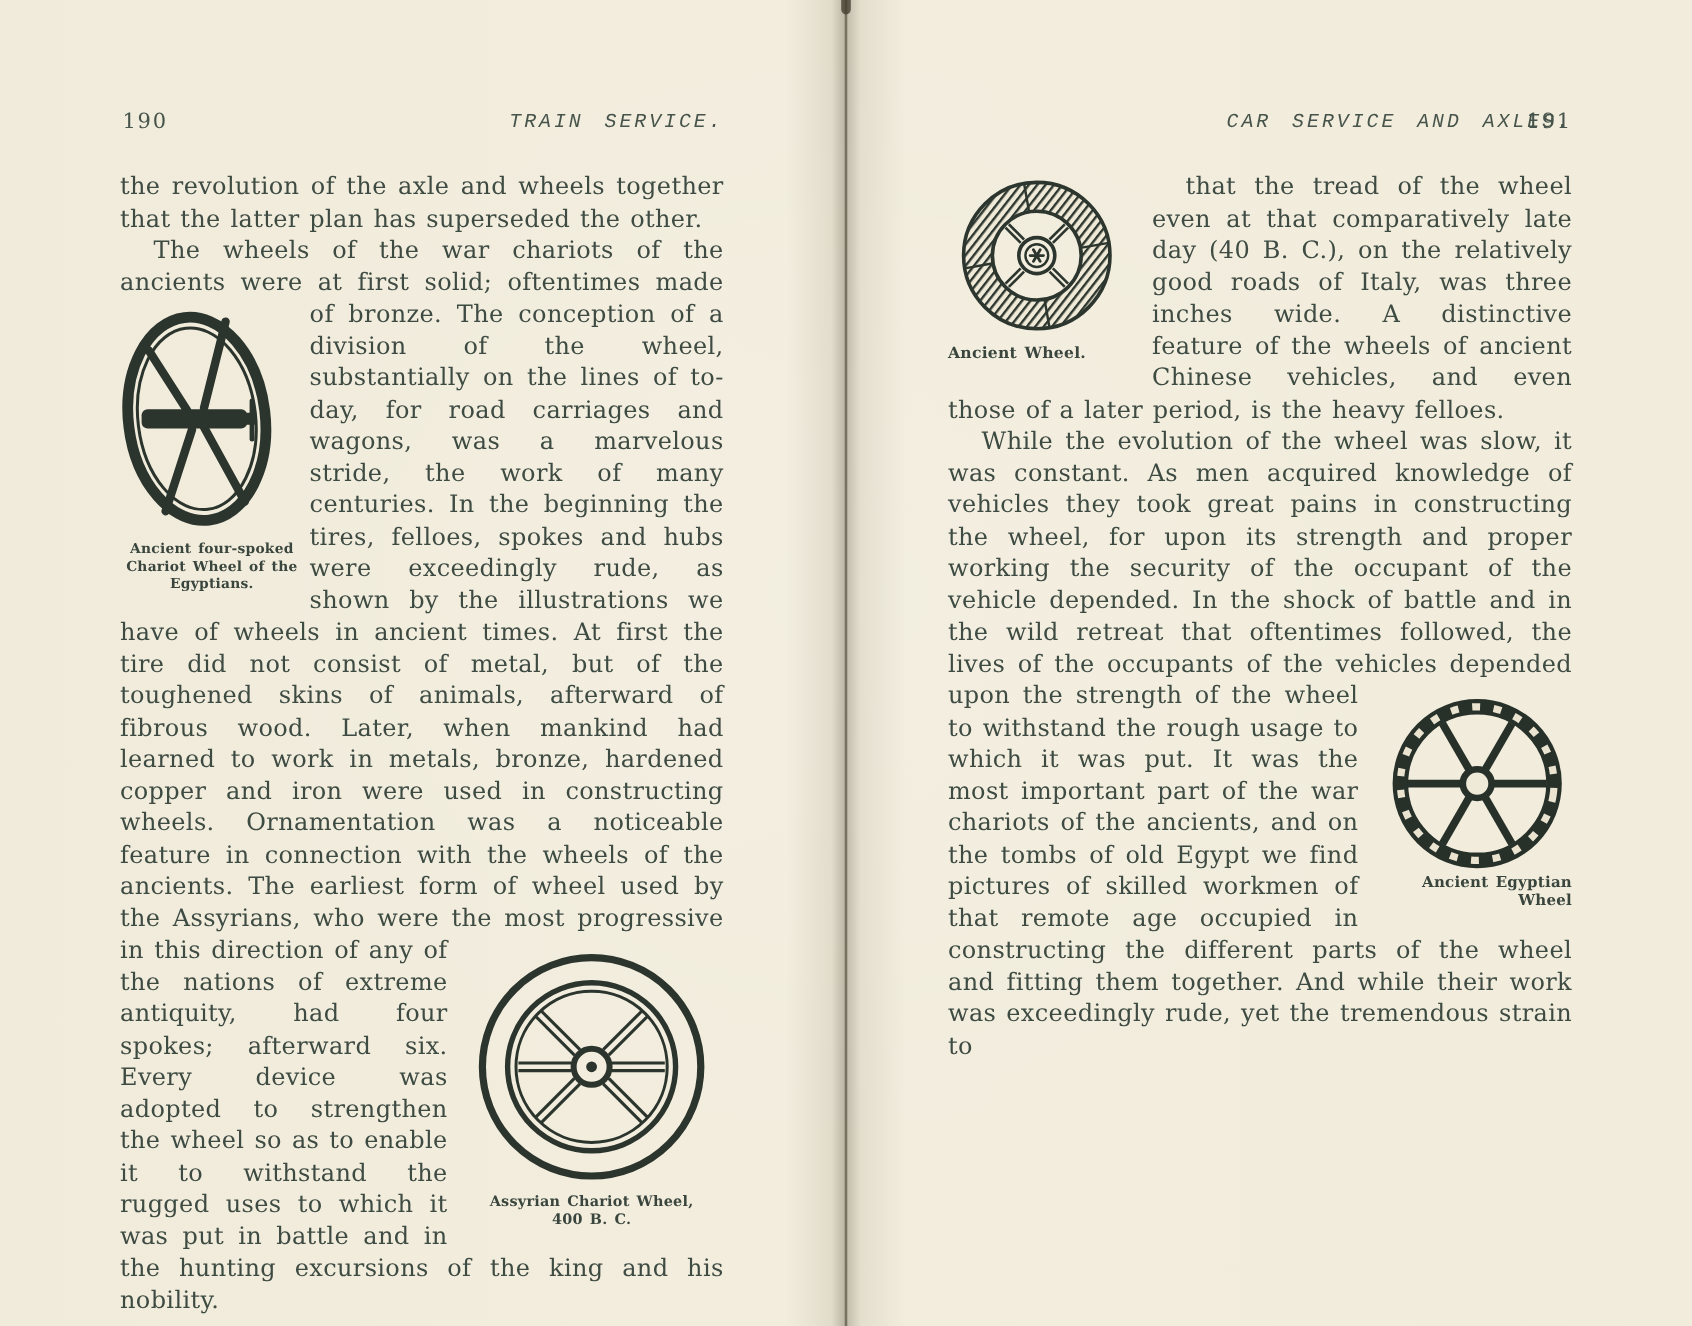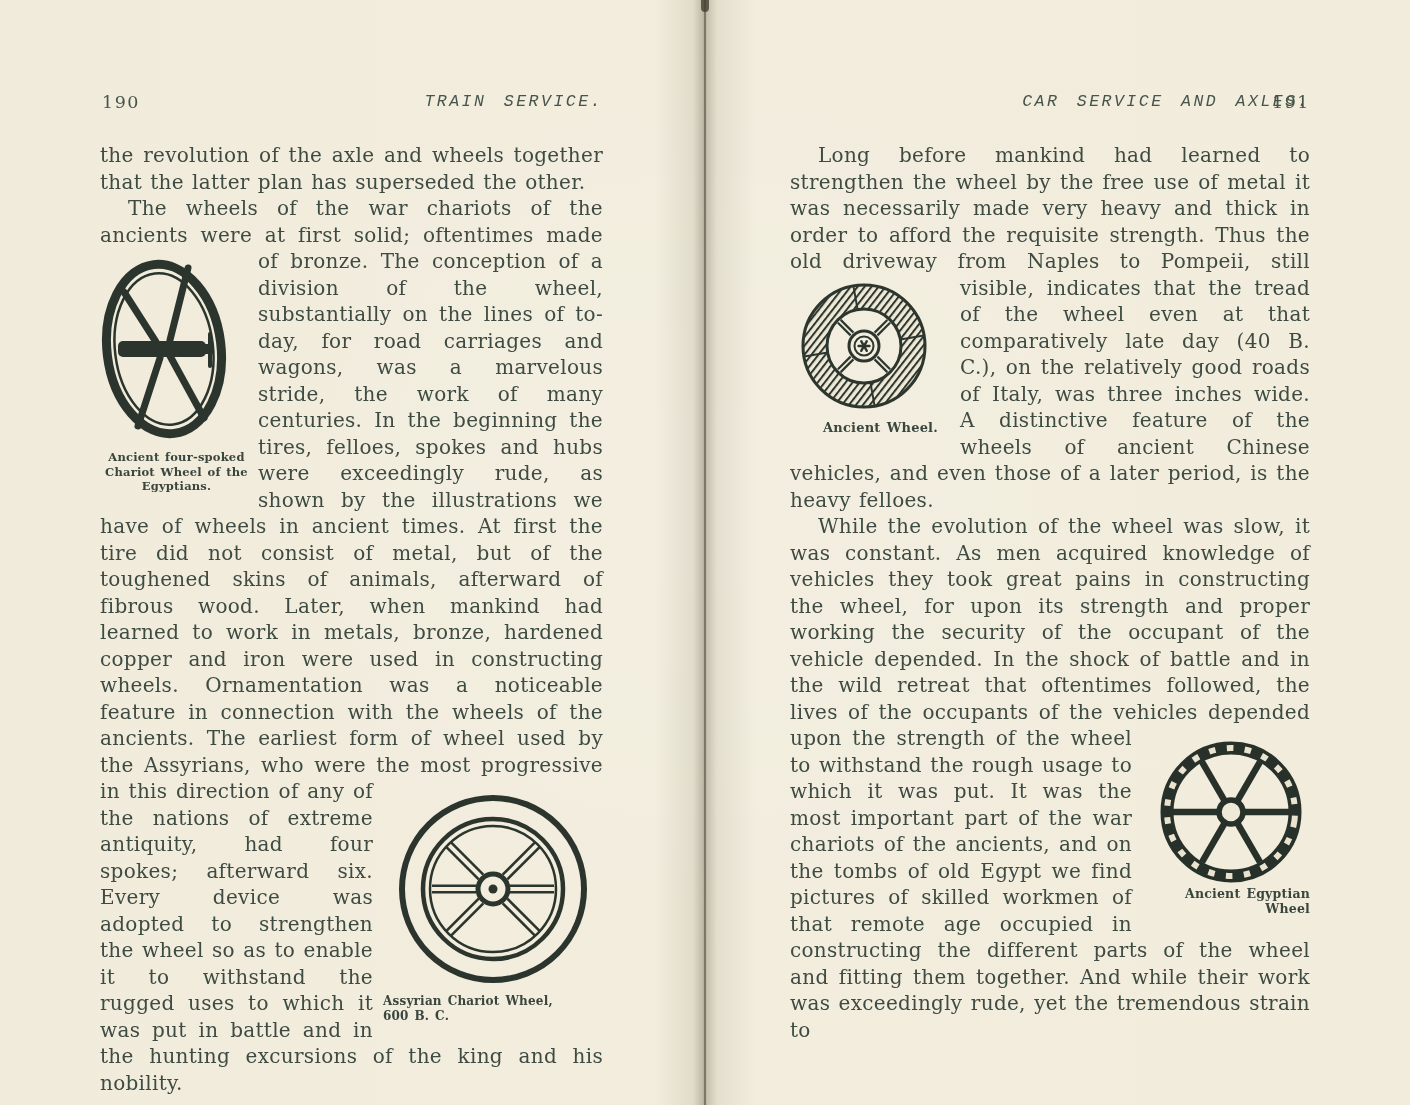--- a/index.html
+++ b/index.html
@@ -52,33 +52,33 @@
   .para.indent{text-indent:28px;}
   .para span{text-indent:0;}
 
   .figbox{display:block;}
   .figbox svg{display:block;}
   .figcap{
     display:block;font-weight:bold;font-size:11.5px;line-height:14.5px;
     letter-spacing:0.2px;color:#39453d;text-align:center;text-indent:0;
     font-family:"DejaVu Serif","Liberation Serif",serif;
   }
-  .cap-center{text-align:left;}
+  .cap-center{text-align:center;}
 
   .fig-egyptian4{float:left;width:150px;height:248px;margin:8px 8px 8px 0;}
   .fig-egyptian4 svg{margin:0 0 6px 0;}
   .fig-egyptian4 .figcap{padding-left:3px;}
 
   .fig-assyrian{float:right;width:220px;height:238px;margin:6px 0 12px 10px;}
   .fig-assyrian svg{margin:8px auto 8px auto;}
   .fig-assyrian .figcap{font-size:12px;}
 
   .fig-ancient{float:left;width:162px;height:160px;margin:2px 8px 20px 0;}
   .fig-ancient svg{margin:4px 0 6px 8px;}
-  .fig-ancient .figcap{font-size:13px;width:148px;text-align:right;}
+  .fig-ancient .figcap{font-size:13px;width:148px;text-align:left;}
 
   .fig-egyptwheel{float:right;width:172px;height:177px;margin:2px 0 20px 6px;}
   .fig-egyptwheel svg{margin:10px 2px 0 18px;}
   .fig-egyptwheel .figcap{font-size:12.5px;text-align:right;margin-top:0px;}
 </style>
 </head>
 <body>
 
 <div class="spread">
   <div class="gutter"></div>
@@ -128,33 +128,33 @@
                   <line x1="83.7" y1="87.3" x2="51.7" y2="55.3"></line>
               <line x1="83.7" y1="106.7" x2="51.7" y2="138.7"></line>
                   <line x1="88.3" y1="111.3" x2="56.3" y2="143.3"></line>
               <line x1="107.7" y1="111.3" x2="139.7" y2="143.3"></line>
                   <line x1="112.3" y1="106.7" x2="144.3" y2="138.7"></line>
             </g>
           </g>
           <circle cx="98" cy="97" r="4.5" fill="#2b352d"></circle>
         </svg>
             <span class="figcap cap-center">Assyrian Chariot Wheel,</span>
-            <span class="figcap cap-center">600 B. C.</span>
+            <span class="figcap cap-center">400 B. C.</span>
           </span><span>in this direction of any of the nations of extreme antiquity, had four spokes; afterward six. Every device was adopted to strengthen the wheel so as to enable it to withstand the rugged uses to which it was put in battle and in the hunting excursions of the king and his nobility.</span></p>
     </div>
   </section>
 
   <section class="page right">
     <header class="pagehead">
       <span class="running-title">CAR SERVICE AND AXLES.</span>
       <span class="pagenum right-num">191</span>
     </header>
 
     <div class="body-text">
-      <p class="para indent"><span>Long before mankind had learned to strengthen the wheel by the free use of metal it was necessarily made very heavy and thick in order to afford the requisite strength. Thus the old driveway from Naples to Pompeii, still visible, indicates </span><span class="figbox fig-ancient">
+      <p class="para indent"><span class="figbox fig-ancient">
             <svg width="132" height="134" viewBox="0 0 132 134">
           <defs>
             <pattern id="hatch" width="5.5" height="5.5" patternUnits="userSpaceOnUse" patternTransform="rotate(38)">
               <rect width="5.5" height="5.5" fill="#efe9d7"></rect>
               <line x1="1" y1="0" x2="1" y2="5.5" stroke="#2c362e" stroke-width="2"></line>
             </pattern>
           </defs>
           <circle cx="66" cy="65" r="49" fill="none" stroke="url(#hatch)" stroke-width="24"></circle>
           <g fill="none" stroke="#2c362e">
             <circle cx="66" cy="65" r="61" stroke-width="3"></circle>

